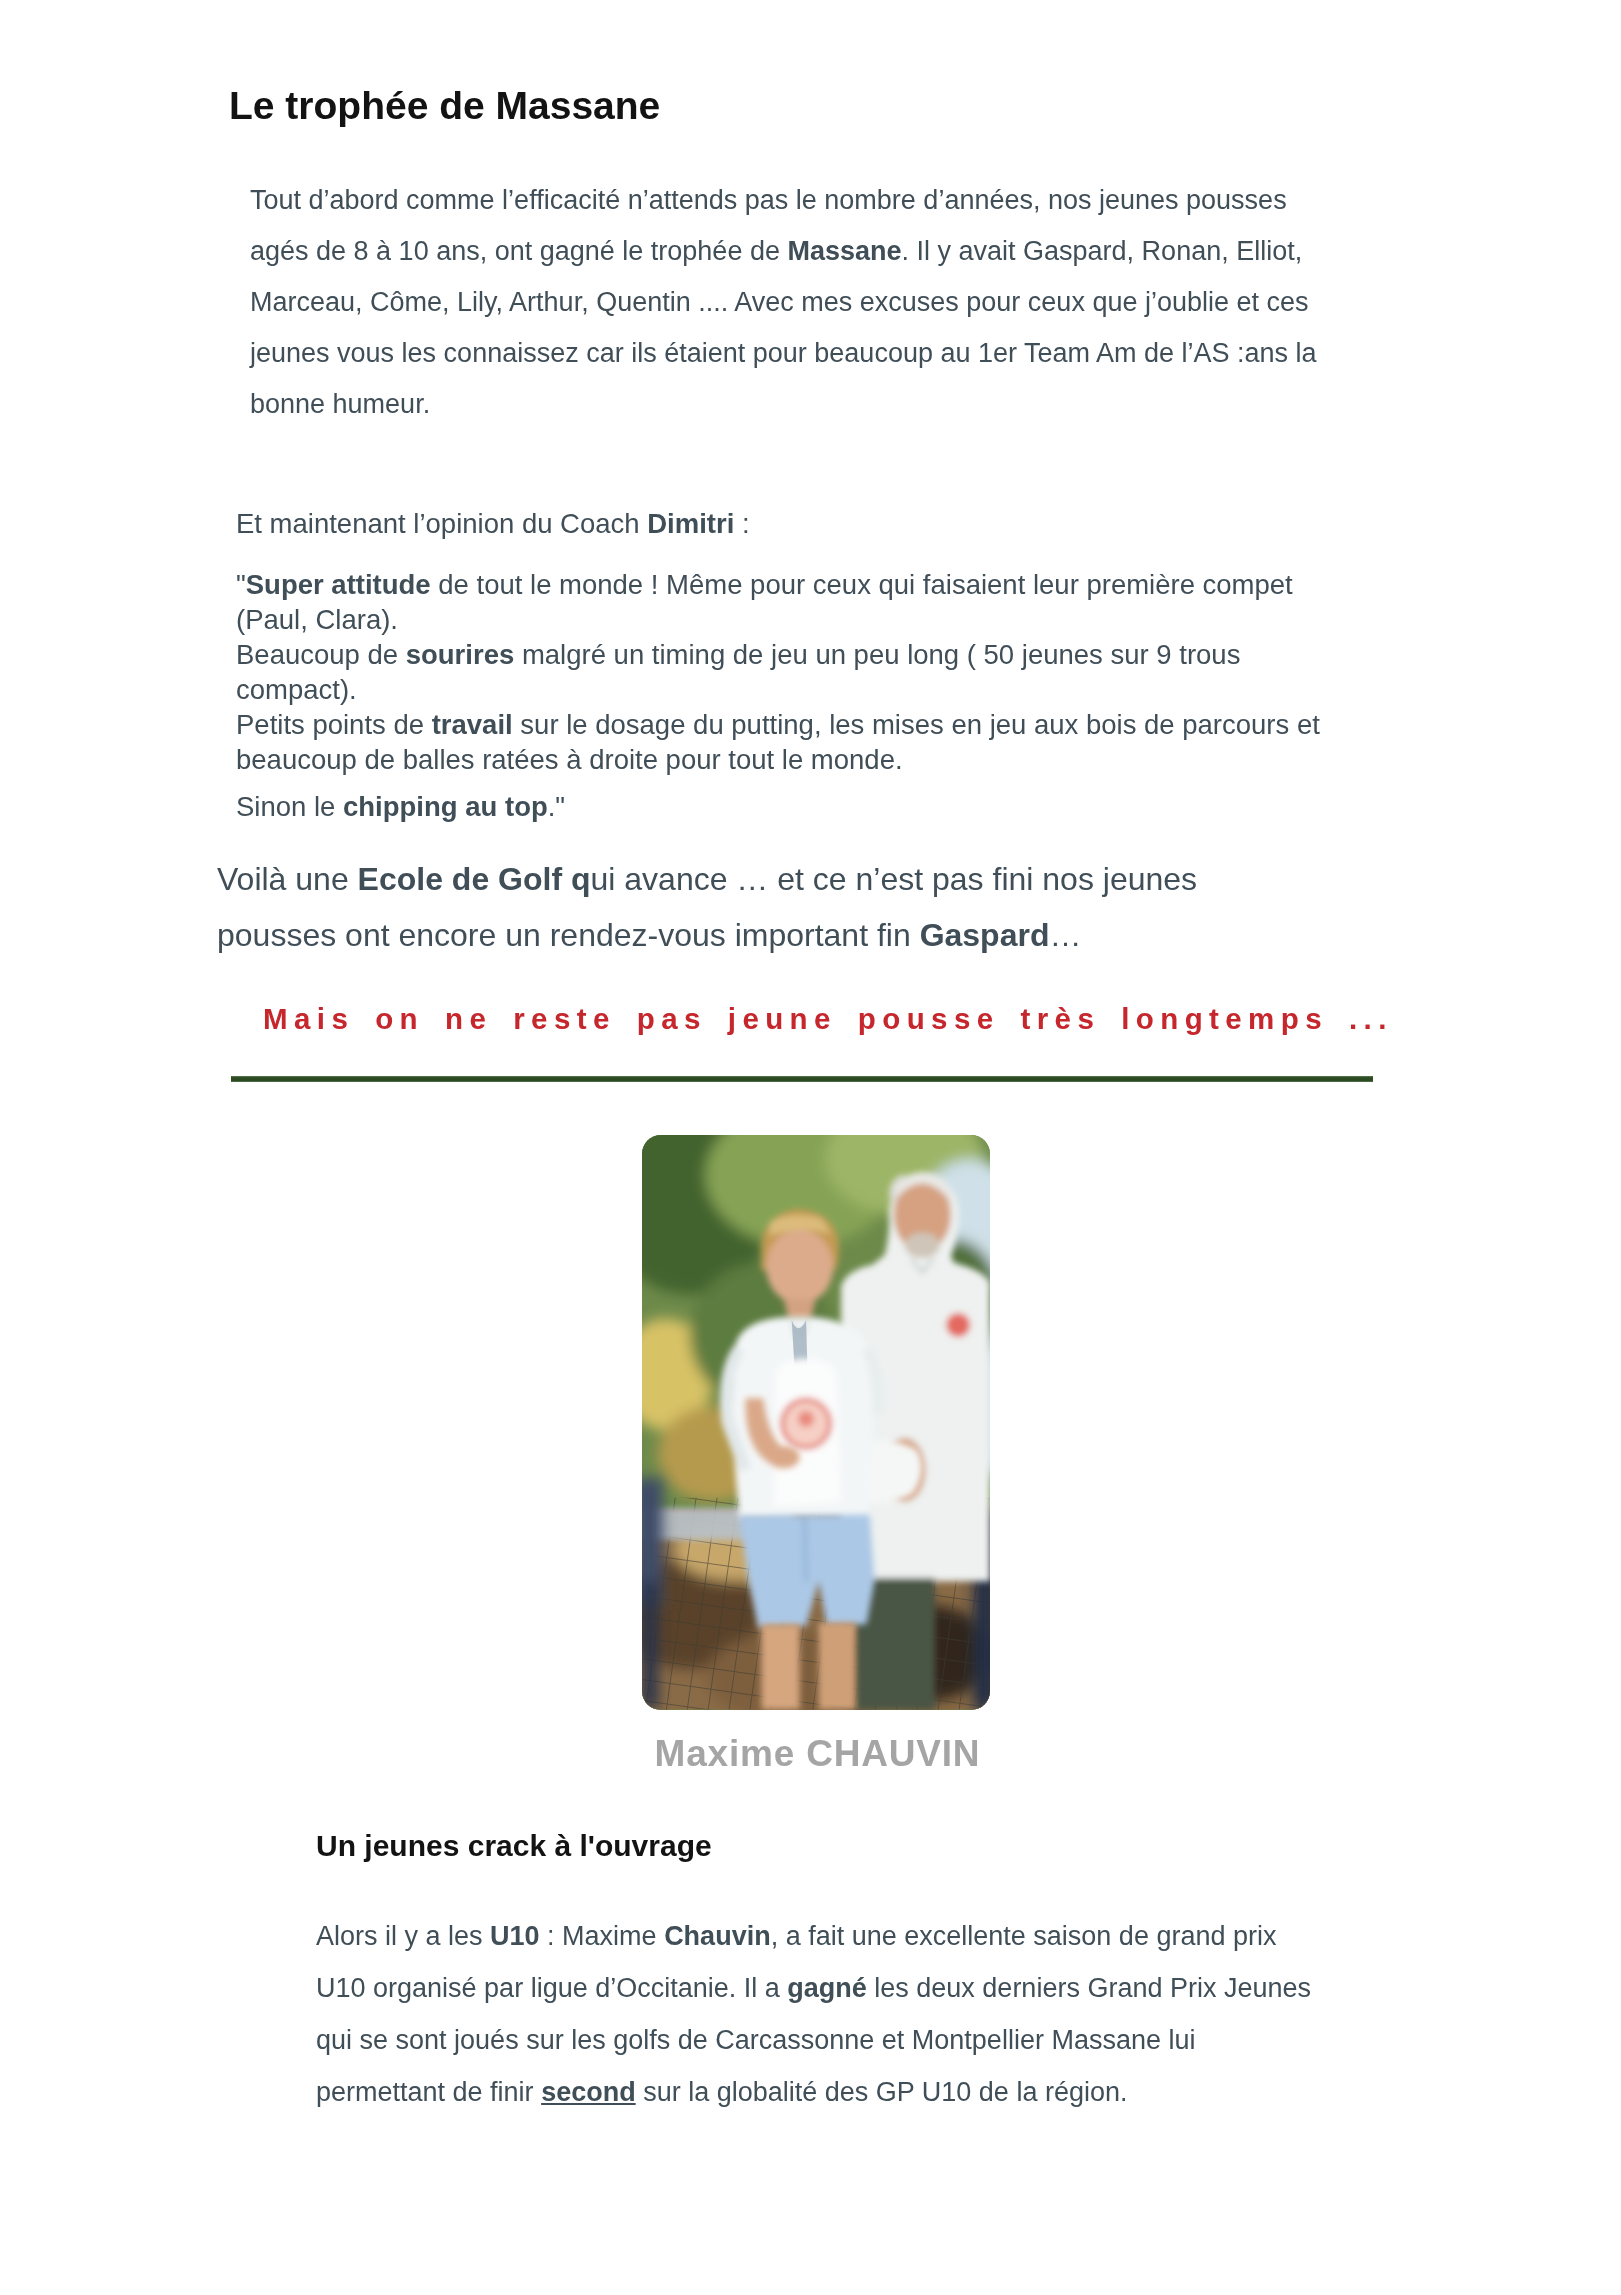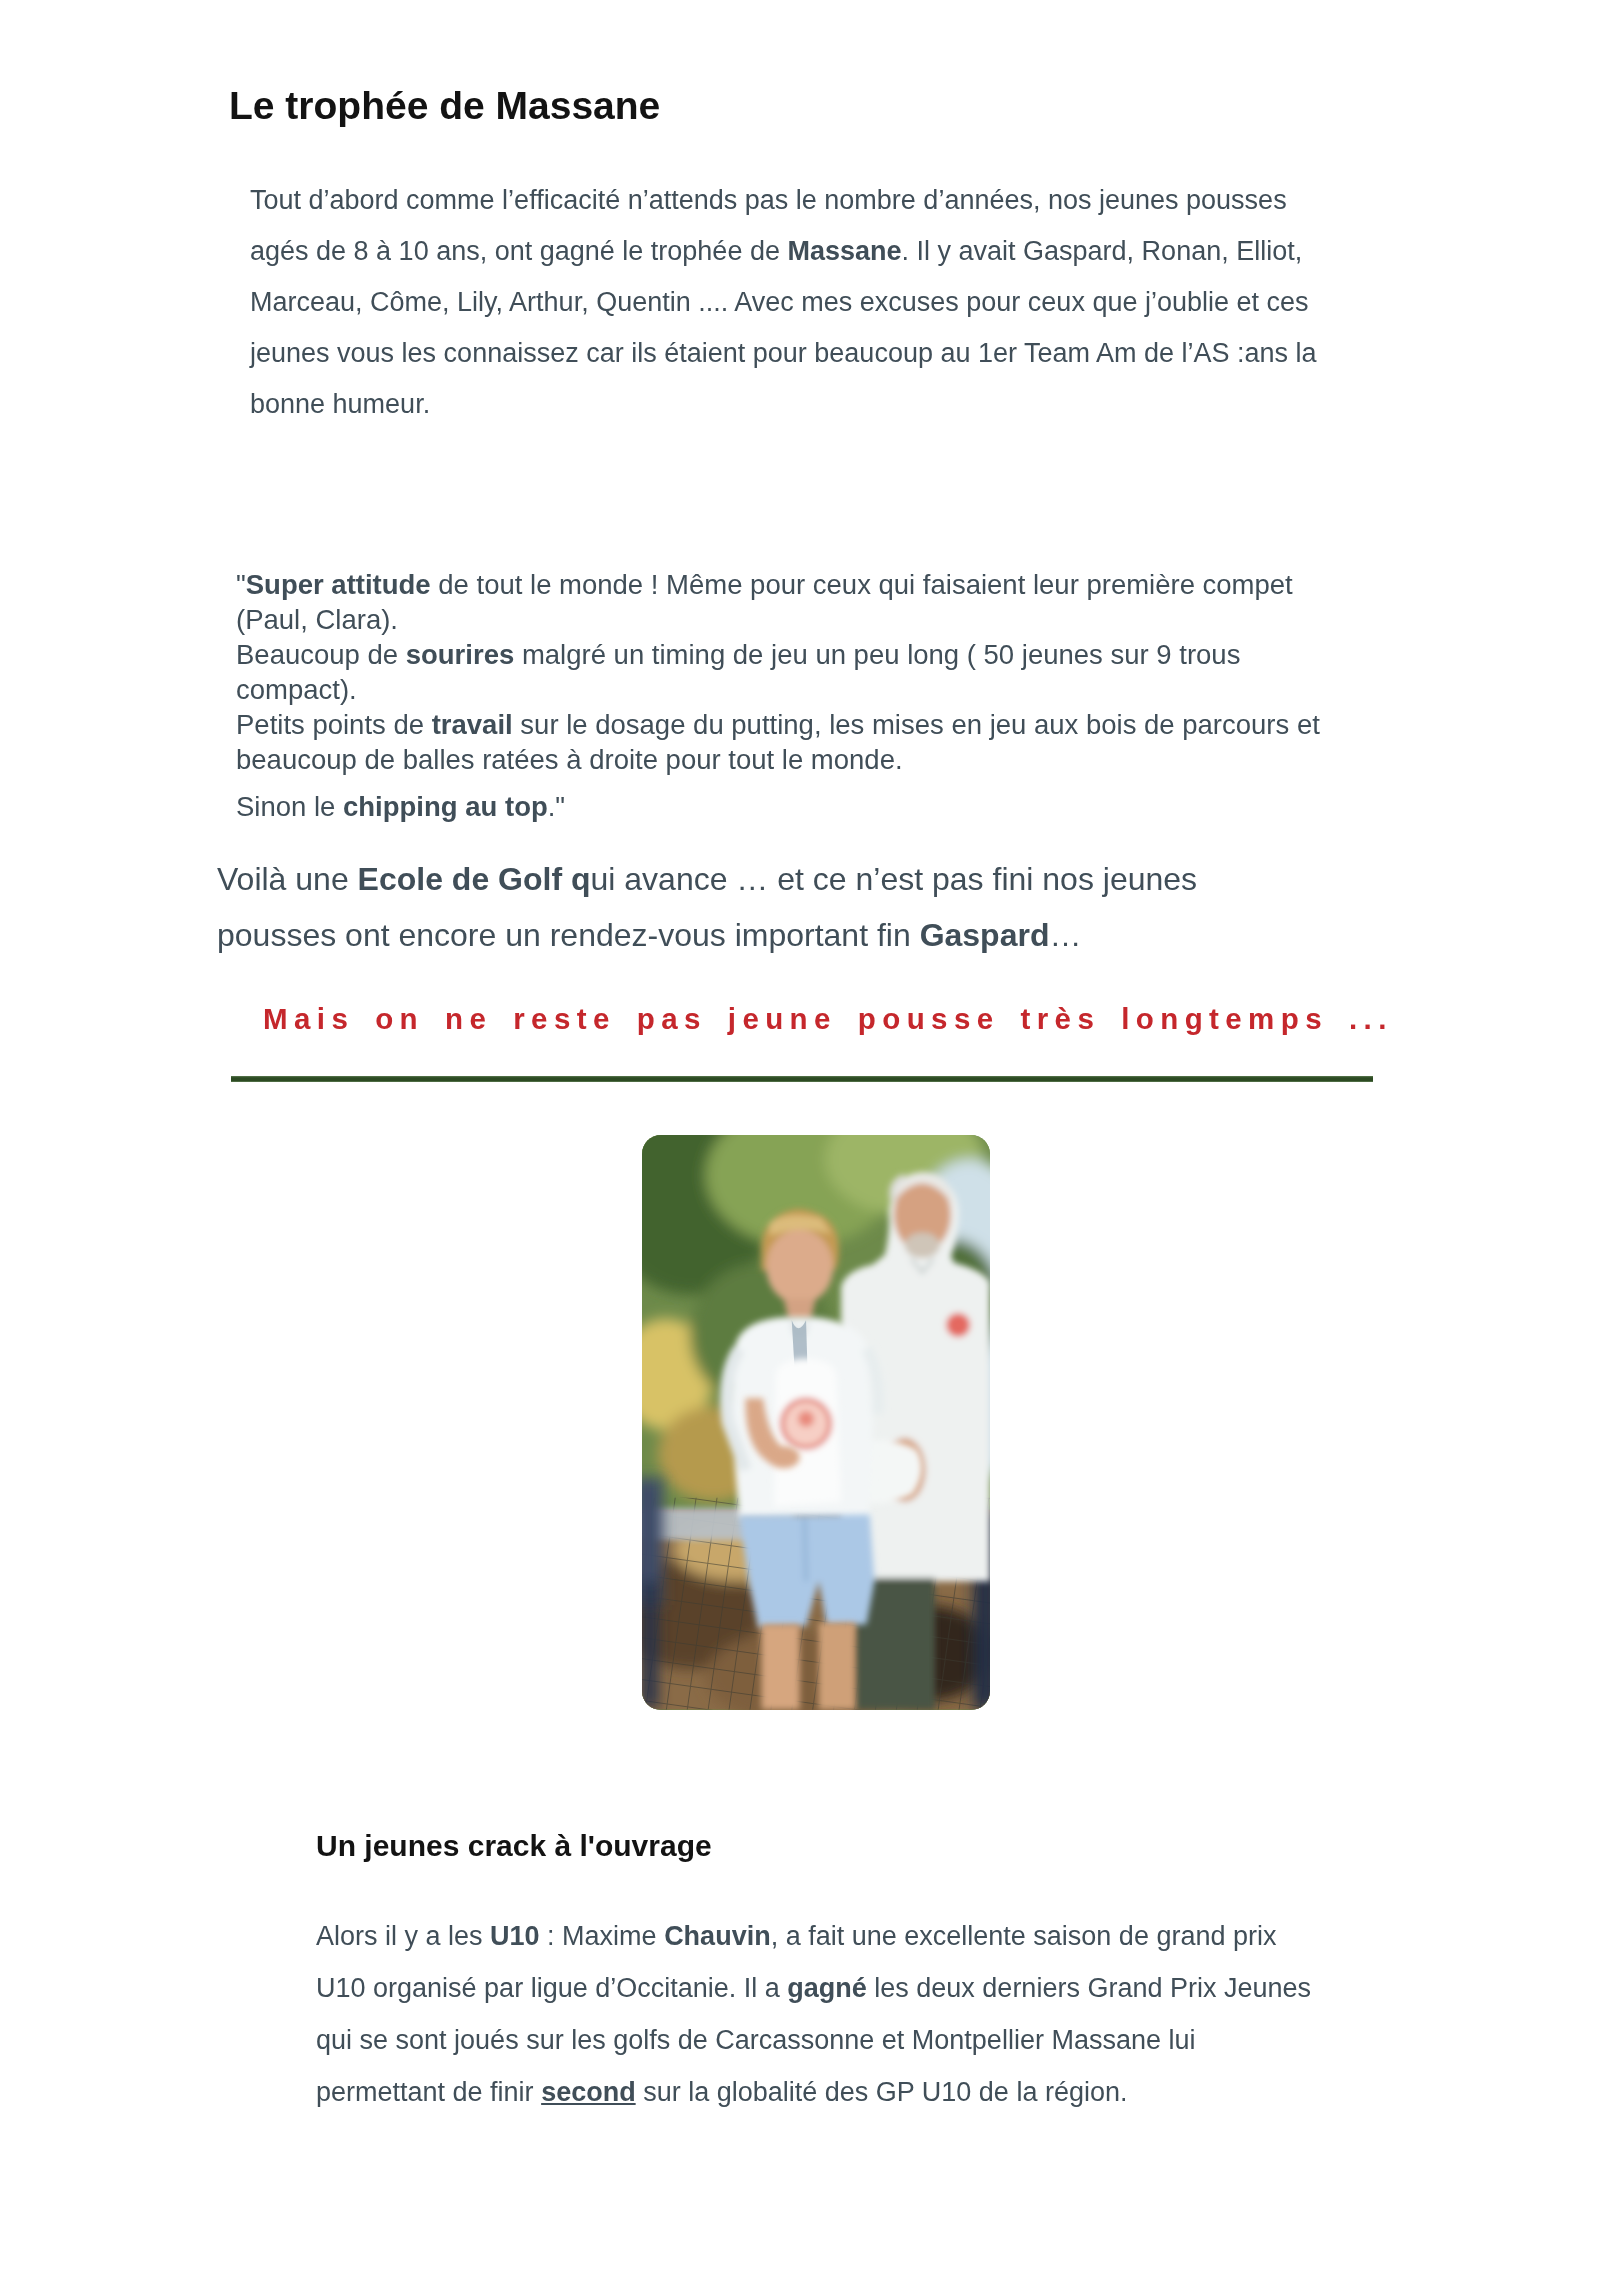--- a/index.html
+++ b/index.html
@@ -85,20 +85,21 @@
 </style>
 </head>
 <body>
 
 <div class="page">
 
   <h1 class="abs article-title">Le trophée de Massane</h1>
 
   <p class="abs intro-para"><span>Tout d’abord comme l’efficacité n’attends pas le nombre d’années, nos jeunes pousses</span><br><span>agés de 8 à 10 ans, ont gagné le trophée de </span><span style="font-weight: 700;">Massane</span><span>. Il y avait Gaspard, Ronan, Elliot,</span><br><span>Marceau, Côme, Lily, Arthur, Quentin .... Avec mes excuses pour ceux que j’oublie et ces</span><br><span>jeunes vous les connaissez car ils étaient pour beaucoup au 1er Team Am de l’AS :ans la</span><br><span>bonne humeur.</span></p>
 
+  <p class="abs coach-intro"><span>Et maintenant l’opinion du Coach </span><span style="font-weight: 700;">Dimitri</span><span> :</span></p>
 
   <p class="abs coach-quote"><span>"</span><span style="font-weight: 700;">Super attitude</span><span> de tout le monde ! Même pour ceux qui faisaient leur première compet</span><br><span>(Paul, Clara).</span><br><span>Beaucoup de </span><span style="font-weight: 700;">sourires</span><span> malgré un timing de jeu un peu long ( 50 jeunes sur 9 trous</span><br><span>compact).</span><br><span>Petits points de </span><span style="font-weight: 700;">travail</span><span> sur le dosage du putting, les mises en jeu aux bois de parcours et</span><br><span>beaucoup de balles ratées à droite pour tout le monde.</span></p>
 
   <p class="abs coach-quote-end"><span>Sinon le </span><span style="font-weight: 700;">chipping au top</span><span>."</span></p>
 
   <p class="abs ecole-para"><span>Voilà une </span><span style="font-weight: 700;">Ecole de Golf q</span><span>ui avance … et ce n’est pas fini nos jeunes</span><br><span>pousses ont encore un rendez-vous important fin </span><span style="font-weight: 700;">Gaspard</span><span>…</span></p>
 
   <div class="abs red-heading">Mais on ne reste pas jeune pousse très longtemps ...</div>
 
   <div class="abs green-divider"></div>
@@ -197,19 +198,20 @@
           <path d="M204 480 L206 560" stroke="#93b4d6" stroke-width="5"></path>
         </g>
         <g filter="url(#b4)">
           <rect x="150" y="614" width="48" height="107" fill="#d6a67f"></rect>
           <rect x="222" y="612" width="46" height="109" fill="#cfa078"></rect>
         </g>
       </g>
     </svg>
   </div>
 
+  <div class="abs photo-caption">Maxime CHAUVIN</div>
 
   <h2 class="abs sub-heading">Un jeunes crack à l'ouvrage</h2>
 
   <p class="abs u10-para"><span>Alors il y a les </span><span style="font-weight: 700;">U10</span><span> : Maxime </span><span style="font-weight: 700;">Chauvin</span><span>, a fait une excellente saison de grand prix</span><br><span>U10 organisé par ligue d’Occitanie. Il a </span><span style="font-weight: 700;">gagné</span><span> les deux derniers Grand Prix Jeunes</span><br><span>qui se sont joués sur les golfs de Carcassonne et Montpellier Massane lui</span><br><span>permettant de finir </span><span style="font-weight: 700; text-decoration: underline;">second</span><span> sur la globalité des GP U10 de la région.</span></p>
 
 </div>
 
 
 </body></html>

